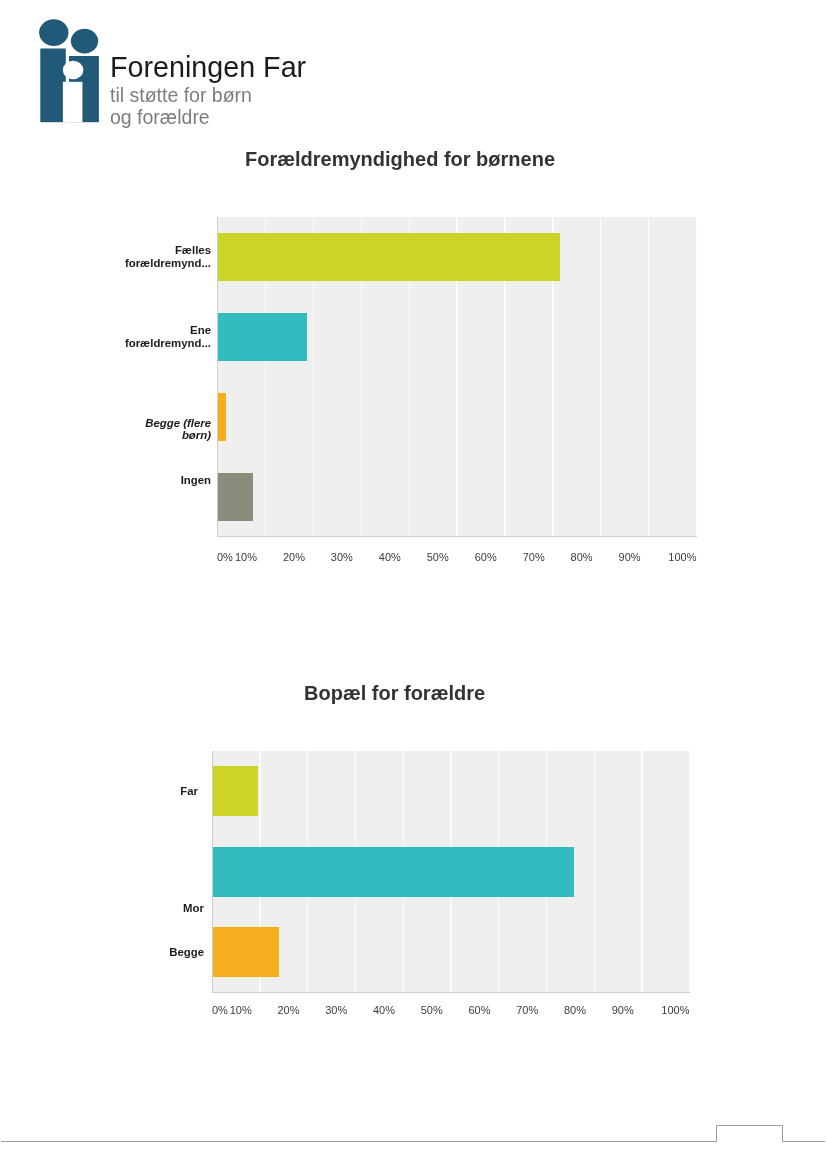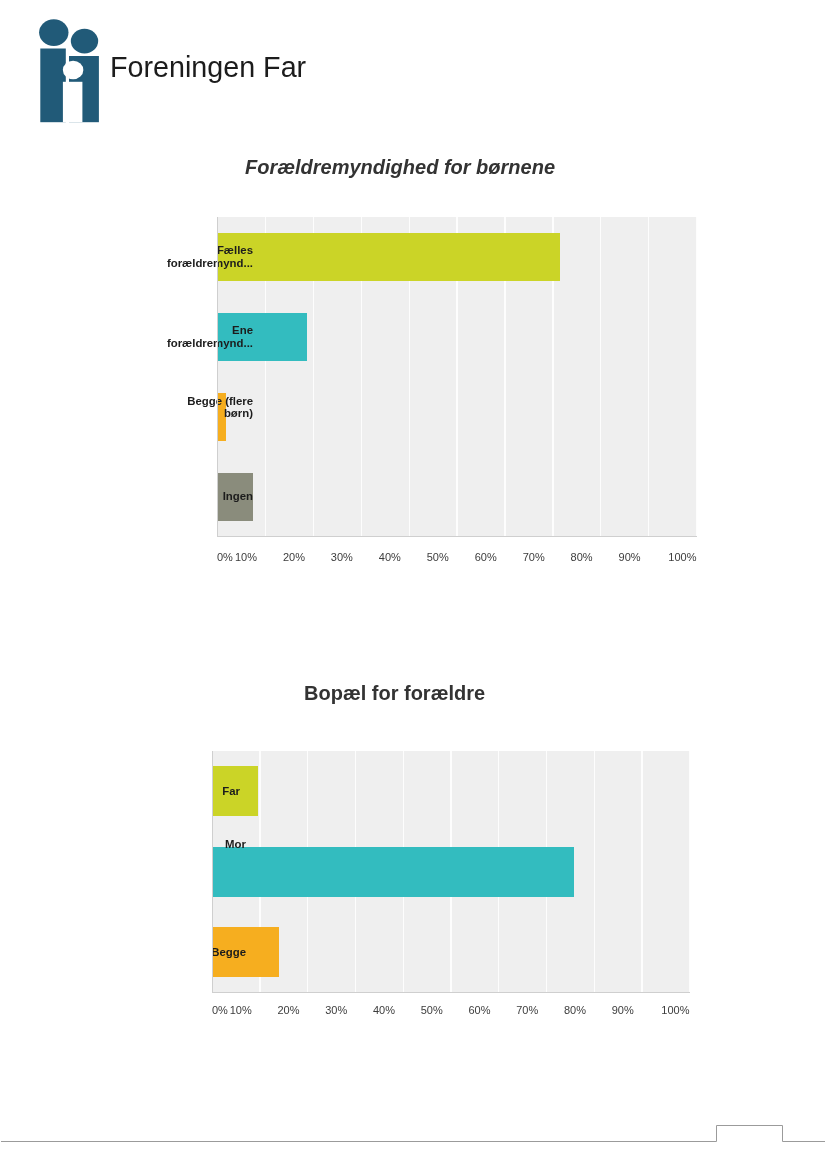--- a/index.html
+++ b/index.html
@@ -14,21 +14,21 @@
   .brand-name{font-family:"Liberation Sans",sans-serif;font-size:28.7px;color:#1c1c1c;line-height:33px;letter-spacing:0px;font-weight:400;}
   .brand-tagline{font-family:"Liberation Sans",sans-serif;font-size:19.5px;color:#7d7d7d;line-height:22.2px;margin-top:0px;}
 
   
   .chart{position:absolute;}
   .chart-title{position:absolute;font-family:"Liberation Sans",sans-serif;font-weight:bold;font-size:20px;line-height:20px;color:#333333;white-space:nowrap;}
   .plot{position:absolute;background:#efefef;}
   .axis-line{position:absolute;background:#cfcfcf;}
   .gridline{position:absolute;width:1.2px;background:#fdfdfd;top:0;bottom:0;}
   .bar{position:absolute;}
-  .ylabel{position:absolute;font-family:"Liberation Sans",sans-serif;font-weight:bold;font-size:11.4px;color:#1c1c1c;text-align:right;line-height:12.5px;margin-left:42px;}
+  .ylabel{position:absolute;font-family:"Liberation Sans",sans-serif;font-weight:bold;font-size:11.4px;color:#1c1c1c;text-align:right;line-height:12.5px;}
   .xlabel{position:absolute;font-family:"Liberation Sans",sans-serif;font-size:11px;color:#3c3c3c;}
 
   
   .footer-rule{position:absolute;left:0;top:1125px;}
 </style>
 </head>
 <body>
 
 <div class="page">
 
@@ -38,45 +38,49 @@
         <ellipse cx="19.8" cy="18.6" rx="14.7" ry="13.3"></ellipse>
         <ellipse cx="50.5" cy="27.1" rx="13.7" ry="12.3"></ellipse>
         <rect x="6.3" y="34.5" width="25.5" height="73.7"></rect>
         <rect x="35.0" y="42.0" width="29.9" height="66.2"></rect>
       </g>
       <ellipse cx="39.1" cy="56.0" rx="10.25" ry="9.3" fill="#ffffff"></ellipse>
       <rect x="28.9" y="67.8" width="19.5" height="40.4" fill="#ffffff"></rect>
     </svg>
     <div class="logo-text">
       <div class="brand-name">Foreningen Far</div>
+      <div class="brand-tagline">
+        <div>til støtte for børn</div>
+        <div>og forældre</div>
+      </div>
     </div>
   </div>
 
   <div id="chart1" class="chart">
-      <div class="chart-title" style="left: 245px; top: 157px; font-style: italic;">Forældremyndighed for børnene</div>
+      <div class="chart-title" style="left: 245px; top: 149px;">Forældremyndighed for børnene</div>
       <div class="plot" style="left: 217px; top: 217px; width: 479.5px; height: 319.5px;">
         <div class="gridline" style="left: 47.65px;"></div>
         <div class="gridline" style="left: 95.6px;"></div>
         <div class="gridline" style="left: 143.55px;"></div>
         <div class="gridline" style="left: 191.5px;"></div>
         <div class="gridline" style="left: 239.45px;"></div>
         <div class="gridline" style="left: 287.4px;"></div>
         <div class="gridline" style="left: 335.35px;"></div>
         <div class="gridline" style="left: 383.3px;"></div>
         <div class="gridline" style="left: 431.25px;"></div>
         <div class="gridline" style="left: 479.2px;"></div>
       </div>
       <div class="bar" style="left: 217px; top: 232.938px; width: 342.842px; height: 48px; background: rgb(203, 212, 39);"></div>
       <div class="ylabel" style="left: 124px; width: 87px; top: 245.938px; height: 22px; display: flex; align-items: center; justify-content: flex-end;">Fælles forældremynd...</div>
       <div class="bar" style="left: 217px; top: 312.812px; width: 89.6665px; height: 48px; background: rgb(51, 188, 191);"></div>
       <div class="ylabel" style="left: 124px; width: 87px; top: 325.812px; height: 22px; display: flex; align-items: center; justify-content: flex-end;">Ene forældremynd...</div>
       <div class="bar" style="left: 217px; top: 392.688px; width: 9.1105px; height: 48px; background: rgb(246, 174, 31);"></div>
-      <div class="ylabel" style="left: 124px; width: 87px; top: 396px; height: 22px; display: flex; align-items: center; justify-content: flex-end;">Begge (flere børn)</div>
+      <div class="ylabel" style="left: 124px; width: 87px; top: 418px; height: 22px; display: flex; align-items: center; justify-content: flex-end; font-style: italic;">Begge (flere børn)</div>
       <div class="bar" style="left: 217px; top: 472.562px; width: 35.9625px; height: 48px; background: rgb(138, 140, 124);"></div>
-      <div class="ylabel" style="left: 124px; width: 87px; top: 485px; height: 22px; display: flex; align-items: center; justify-content: flex-end;">Ingen</div>
+      <div class="ylabel" style="left: 124px; width: 87px; top: 469px; height: 22px; display: flex; align-items: center; justify-content: flex-end;">Ingen</div>
       <div class="axis-line" style="left: 216.8px; top: 217px; width: 1px; height: 319.5px;"></div>
       <div class="axis-line" style="left: 217px; top: 536px; width: 479.5px; height: 1px;"></div>
       <div class="xlabel" style="width: 60px; left: 217px; text-align: left; top: 550.5px;">0%</div>
       <div class="xlabel" style="width: 60px; left: 234.95px; top: 550.5px;">10%</div>
       <div class="xlabel" style="width: 60px; left: 282.9px; top: 550.5px;">20%</div>
       <div class="xlabel" style="width: 60px; left: 330.85px; top: 550.5px;">30%</div>
       <div class="xlabel" style="width: 60px; left: 378.8px; top: 550.5px;">40%</div>
       <div class="xlabel" style="width: 60px; left: 426.75px; top: 550.5px;">50%</div>
       <div class="xlabel" style="width: 60px; left: 474.7px; top: 550.5px;">60%</div>
       <div class="xlabel" style="width: 60px; left: 522.65px; top: 550.5px;">70%</div>
@@ -94,21 +98,21 @@
         <div class="gridline" style="left: 238.45px;"></div>
         <div class="gridline" style="left: 286.2px;"></div>
         <div class="gridline" style="left: 333.95px;"></div>
         <div class="gridline" style="left: 381.7px;"></div>
         <div class="gridline" style="left: 429.45px;"></div>
         <div class="gridline" style="left: 477.2px;"></div>
       </div>
       <div class="bar" style="left: 212px; top: 766.167px; width: 46.0787px; height: 50px; background: rgb(203, 212, 39);"></div>
       <div class="ylabel" style="left: 112px; width: 86px; top: 780.167px; height: 22px; display: flex; align-items: center; justify-content: flex-end;">Far</div>
       <div class="bar" style="left: 212px; top: 846.5px; width: 361.706px; height: 50px; background: rgb(51, 188, 191);"></div>
-      <div class="ylabel" style="left: 118px; width: 86px; top: 833px; height: 22px; display: flex; align-items: center; justify-content: flex-end;">Mor</div>
+      <div class="ylabel" style="left: 118px; width: 86px; top: 897px; height: 22px; display: flex; align-items: center; justify-content: flex-end;">Mor</div>
       <div class="bar" style="left: 212px; top: 926.833px; width: 67.3275px; height: 50px; background: rgb(246, 174, 31);"></div>
       <div class="ylabel" style="left: 118px; width: 86px; top: 940.833px; height: 22px; display: flex; align-items: center; justify-content: flex-end;">Begge</div>
       <div class="axis-line" style="left: 211.8px; top: 751px; width: 1px; height: 241px;"></div>
       <div class="axis-line" style="left: 212px; top: 991.5px; width: 477.5px; height: 1px;"></div>
       <div class="xlabel" style="width: 60px; left: 212px; text-align: left; top: 1004px;">0%</div>
       <div class="xlabel" style="width: 60px; left: 229.75px; top: 1004px;">10%</div>
       <div class="xlabel" style="width: 60px; left: 277.5px; top: 1004px;">20%</div>
       <div class="xlabel" style="width: 60px; left: 325.25px; top: 1004px;">30%</div>
       <div class="xlabel" style="width: 60px; left: 373px; top: 1004px;">40%</div>
       <div class="xlabel" style="width: 60px; left: 420.75px; top: 1004px;">50%</div>

